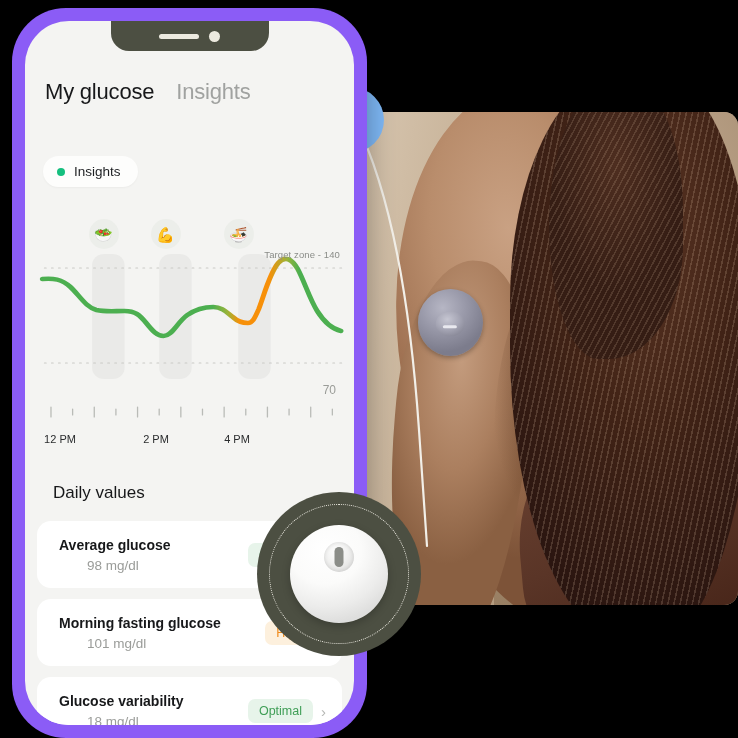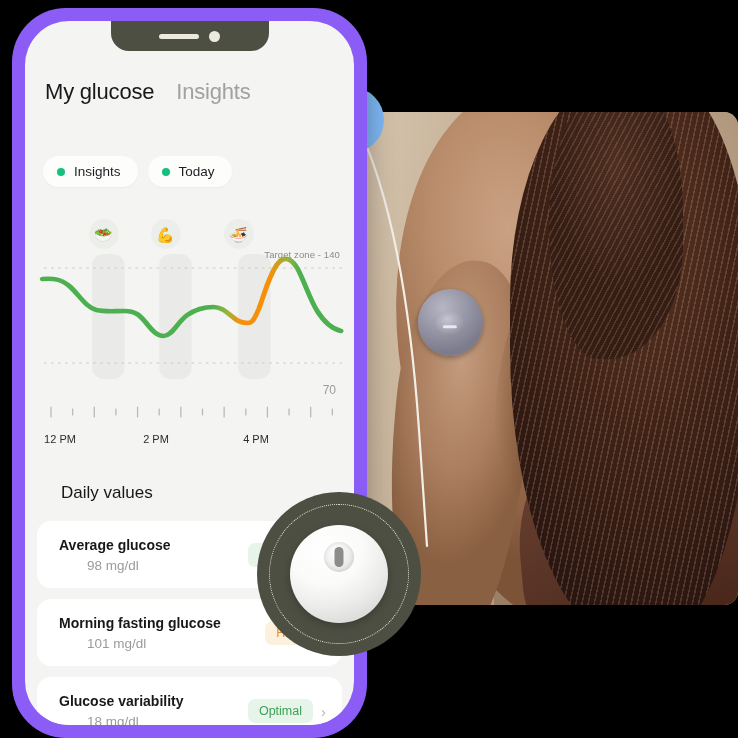--- a/index.html
+++ b/index.html
@@ -326,21 +326,21 @@
     position: absolute;
     font-size: 11px;
     color: #2a2c2e;
     transform: translateX(-50%);
     white-space: nowrap;
   }
 
   
   .daily-title {
     position: absolute;
-    left: 36px;
+    left: 28px;
     top: 462px;
     font-size: 17px;
     font-weight: 500;
     color: #17181a;
   }
   .rows {
     position: absolute;
     left: 12px;
     right: 12px;
     top: 500px;
@@ -491,24 +491,20 @@
 
       <div class="app-header">
         <div class="tab-title">My glucose</div>
         <div class="tab-title inactive">Insights</div>
       </div>
 
       <div class="pills">
         <div class="pill">
           <span class="pill-dot"></span>
           <span>Insights</span>
-        </div>
-        <div class="pill">
-          <span class="pill-dot"></span>
-          <span>Today</span>
         </div>
       </div>
 
       <div class="chart-wrap">
 
         <div class="emoji-row">
           <div class="emoji-marker" style="left:64px;">🥗</div>
           <div class="emoji-marker" style="left:126px;">💪</div>
           <div class="emoji-marker" style="left:199px;">🍜</div>
         </div>
@@ -553,21 +549,21 @@
             <line x1="284" y1="198" x2="284" y2="204"></line>
           </g>
         </svg>
 
         <div class="target-label">Target zone - 140</div>
         <div class="low-label">70</div>
 
         <div class="axis-labels">
           <div class="axis-label" style="left:35px;">12 PM</div>
           <div class="axis-label" style="left:131px;">2 PM</div>
-          <div class="axis-label" style="left:231px;">4 PM</div>
+          <div class="axis-label" style="left:212px;">4 PM</div>
 
         </div>
       </div>
 
       <div class="daily-title">Daily values</div>
 
       <div class="rows">
         <div class="row">
           <div class="row-left">
             <div class="row-name">Average glucose</div>

